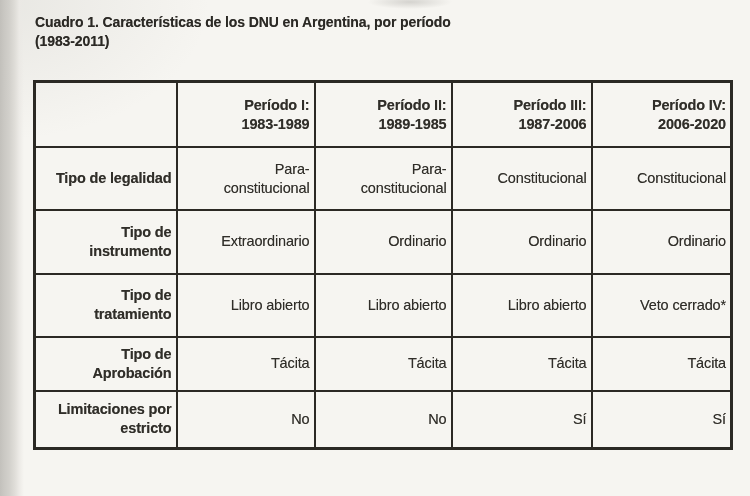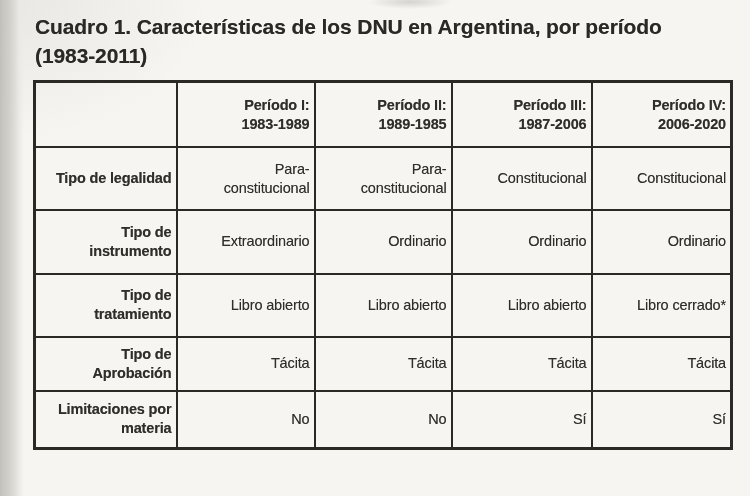--- a/index.html
+++ b/index.html
@@ -26,21 +26,21 @@
     left: 0; top: 0; bottom: 0;
     width: 24px;
     background: linear-gradient(90deg,
       #bdbbb6 0%, #c6c4bf 18%, #ceccc7 38%, #dddbd6 62%, #ebe9e5 80%, rgba(246,245,241,0) 100%);
     opacity: 0.9;
   }
   .title {
     position: absolute;
     left: 35px; top: 13px;
     width: 690px;
-    font-size: 21px;
+    font-size: 14px;
     font-weight: 700;
     line-height: 1.38;
     letter-spacing: -0.1px;
     white-space: pre-line;
     color: #2b2925;
     text-shadow: 0 0 0.6px rgba(43,41,37,0.55);
   }
   table.dnu {
     position: absolute;
     left: 33px; top: 80px;
@@ -133,33 +133,33 @@
         <td class="val">Ordinario</td>
         <td class="val">Ordinario</td>
         <td class="val">Ordinario</td>
       </tr>
       <tr class="r3">
         <td class="rowlabel">Tipo de
 tratamiento</td>
         <td class="val">Libro abierto</td>
         <td class="val">Libro abierto</td>
         <td class="val">Libro abierto</td>
-        <td class="val">Libro cerrado*</td>
+        <td class="val">Veto cerrado*</td>
       </tr>
       <tr class="r4">
         <td class="rowlabel">Tipo de
 Aprobación</td>
         <td class="val">Tácita</td>
         <td class="val">Tácita</td>
         <td class="val">Tácita</td>
         <td class="val">Tácita</td>
       </tr>
       <tr class="r6">
         <td class="rowlabel">Limitaciones por
-materia</td>
+estricto</td>
         <td class="val">No</td>
         <td class="val">No</td>
         <td class="val">Sí</td>
         <td class="val">Sí</td>
       </tr>
     </tbody>
   </table>
 
 
 </div>

